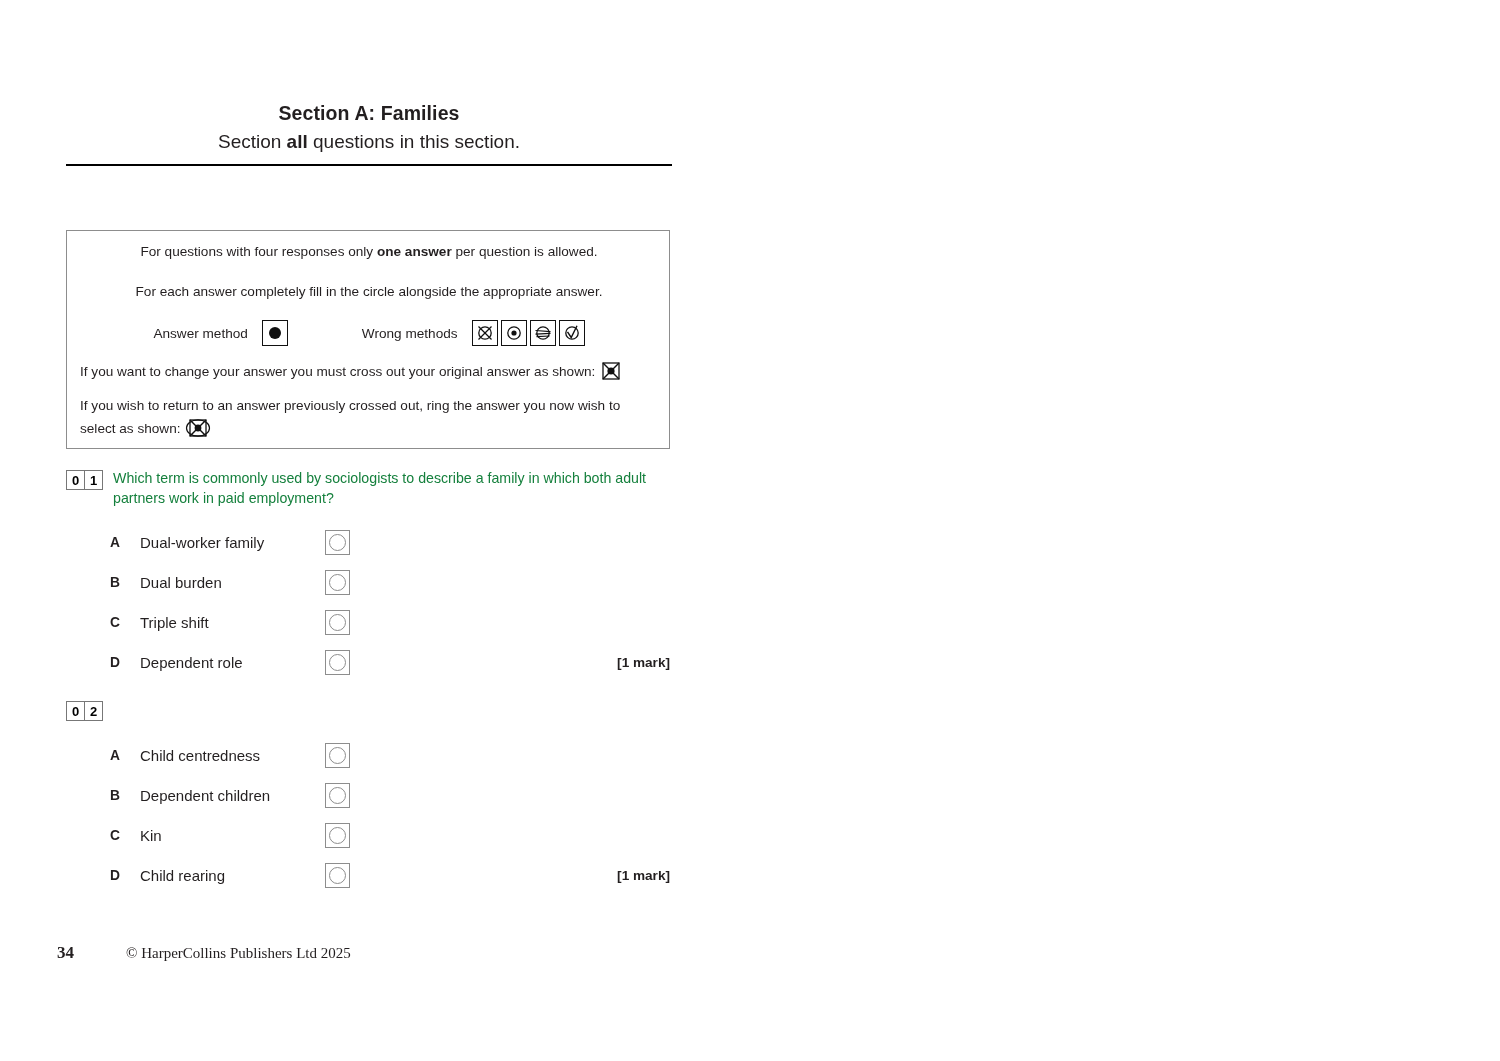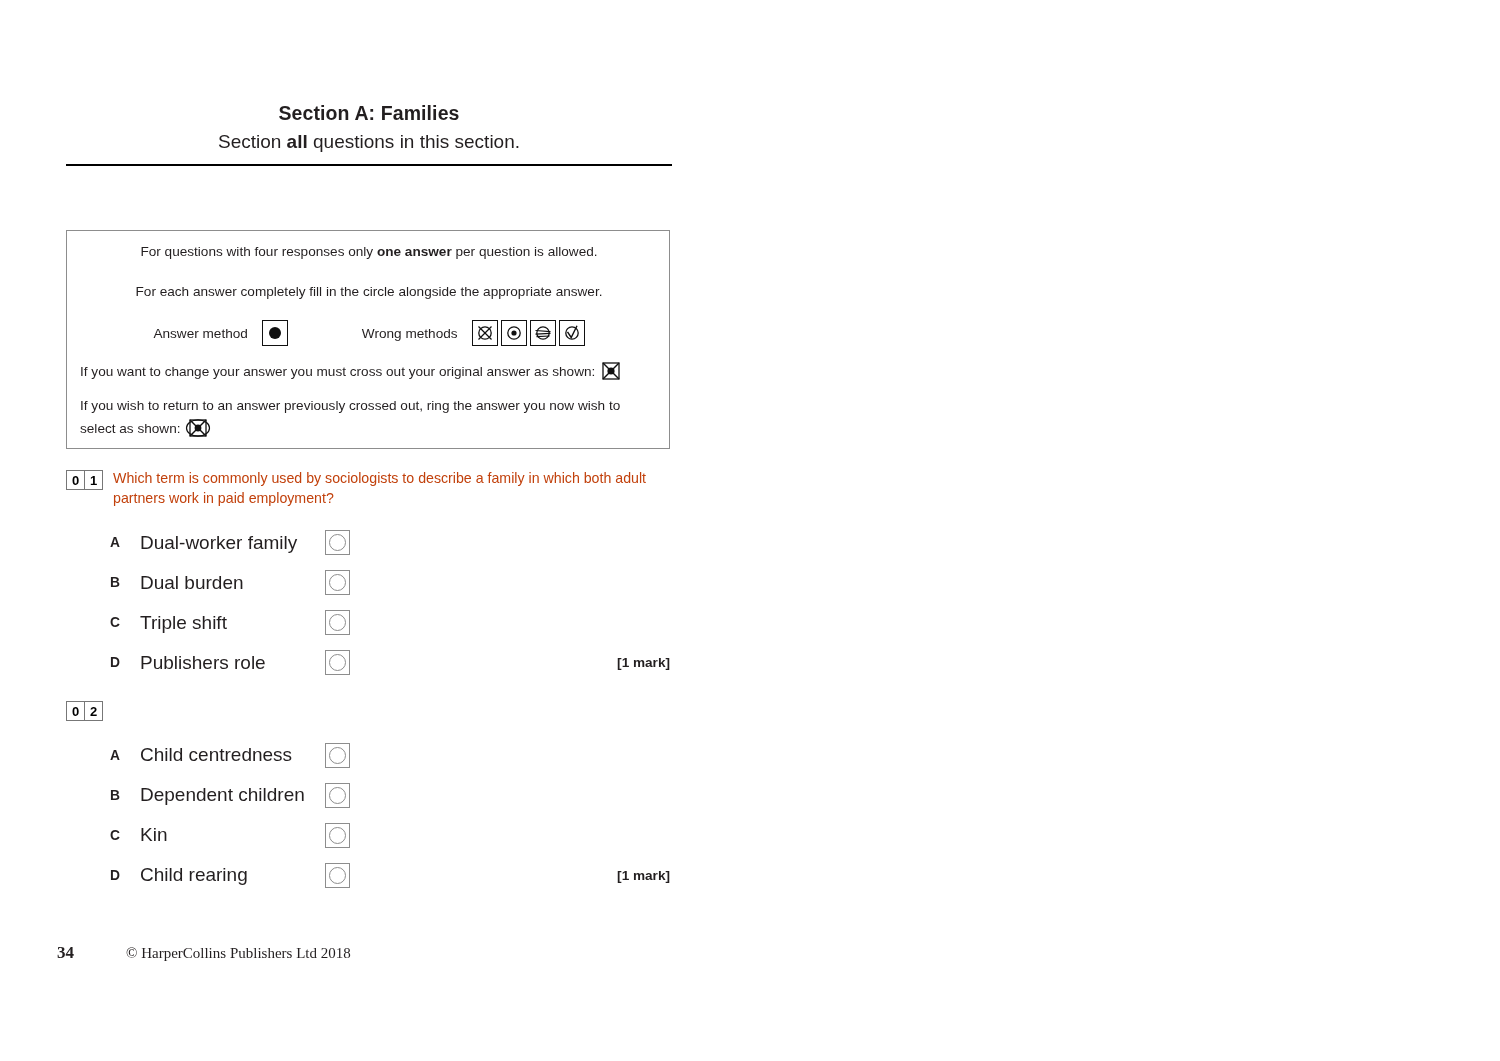--- a/index.html
+++ b/index.html
@@ -137,38 +137,38 @@
     justify-content: center;
     font-size: 13px;
     font-weight: bold;
     color: #000;
   }
   .qnum span:first-child { border-right: 1.1px solid #777; }
   .qtext {
     font-size: 14.2px;
     line-height: 1.43;
     margin-left: 10px;
-    color: #c2410c;
+    color: #15803d;
   }
 
   .options { margin-top: 14px; }
   .opt-row {
     position: relative;
     height: 40px;
     display: flex;
     align-items: center;
   }
   .opt-letter {
     width: 30px;
     margin-left: 44px;
     font-size: 13.8px;
     font-weight: bold;
   }
   .opt-text {
-    font-size: 19px;
+    font-size: 15px;
     width: 185px;
   }
   .opt-bubble {
     width: 25px; height: 25px;
     border: 1.3px solid #8d8d8d;
     box-sizing: border-box;
     display: flex;
     align-items: center;
     justify-content: center;
     background: #fff;
@@ -319,21 +319,21 @@
         </div>
         <div class="opt-row">
           <span class="opt-letter">C</span>
           <span class="opt-text">Triple shift</span>
           <span class="opt-bubble">
               <i></i>
             </span>
         </div>
         <div class="opt-row">
           <span class="opt-letter">D</span>
-          <span class="opt-text">Publishers role</span>
+          <span class="opt-text">Dependent role</span>
           <span class="opt-bubble">
               <i></i>
             </span>
           <span class="marks">[1 mark]</span>
         </div>
       </div>
     </div>
 
     <div class="qblock" id="q02" style="top:699px;">
       <div class="qhead">
@@ -370,21 +370,21 @@
           <span class="opt-bubble">
               <i></i>
             </span>
           <span class="marks">[1 mark]</span>
         </div>
       </div>
     </div>
 
     <div class="footer" id="footer-left">
       <span class="pg-no">34</span>
-      <span class="foot-text">© HarperCollins Publishers Ltd 2018</span>
+      <span class="foot-text">© HarperCollins Publishers Ltd 2025</span>
     </div>
   </div>
 
   <div class="page" id="page-right">
 
     
     
 
     
     

